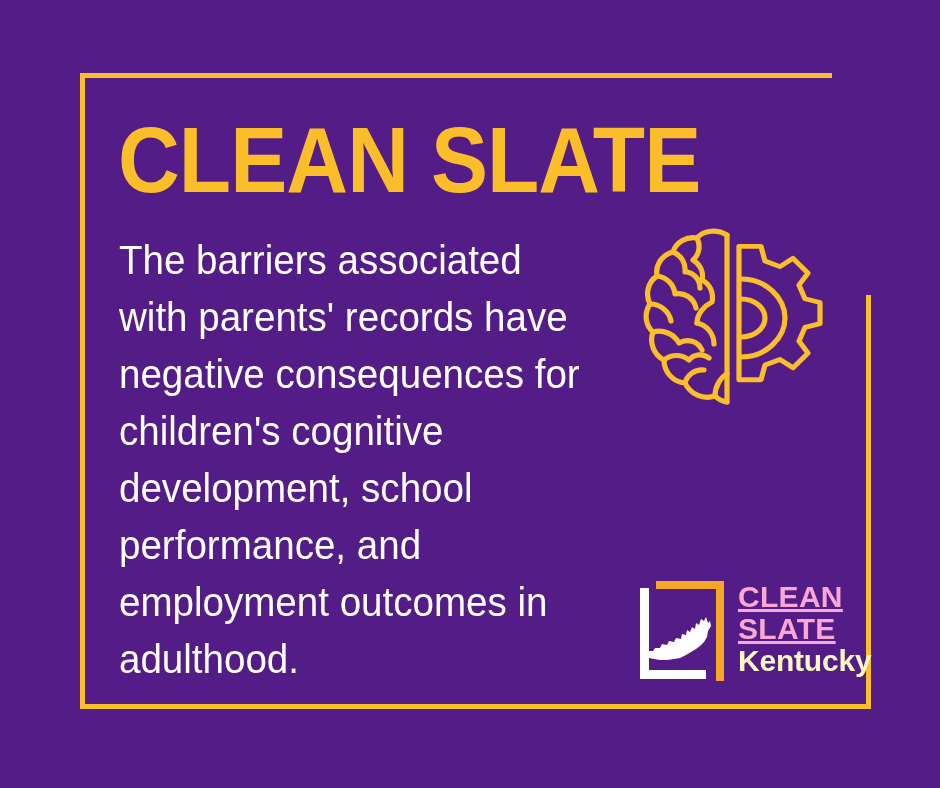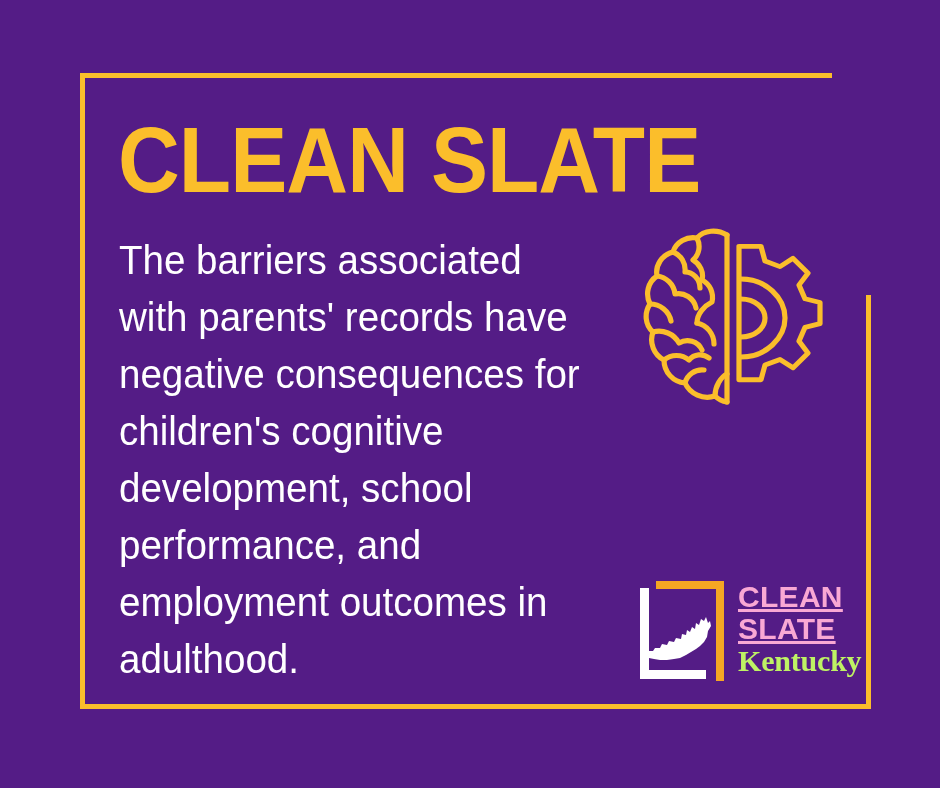--- a/index.html
+++ b/index.html
@@ -79,21 +79,21 @@
   }
   .logo-line {
     font-family:"Liberation Sans Narrow","Liberation Sans",sans-serif;
     font-weight:bold;
     font-size:30px;
     line-height:32px;
     letter-spacing:0.3px;
     white-space:nowrap;
   }
   .logo-line.white  { color:#f9a8d4;text-decoration:underline; }
-  .logo-line.gold   { color:#bef264; letter-spacing:-0.2px;font-family:Liberation Serif, serif; }
+  .logo-line.gold   { color:#fef9c3; letter-spacing:-0.2px; }
 </style>
 </head>
 <body>
 
 <div id="canvas">
 
   <div class="frame-line frame-left"></div>
   <div class="frame-line frame-bottom"></div>
   <div class="frame-line frame-top"></div>
   <div class="frame-line frame-right"></div>

